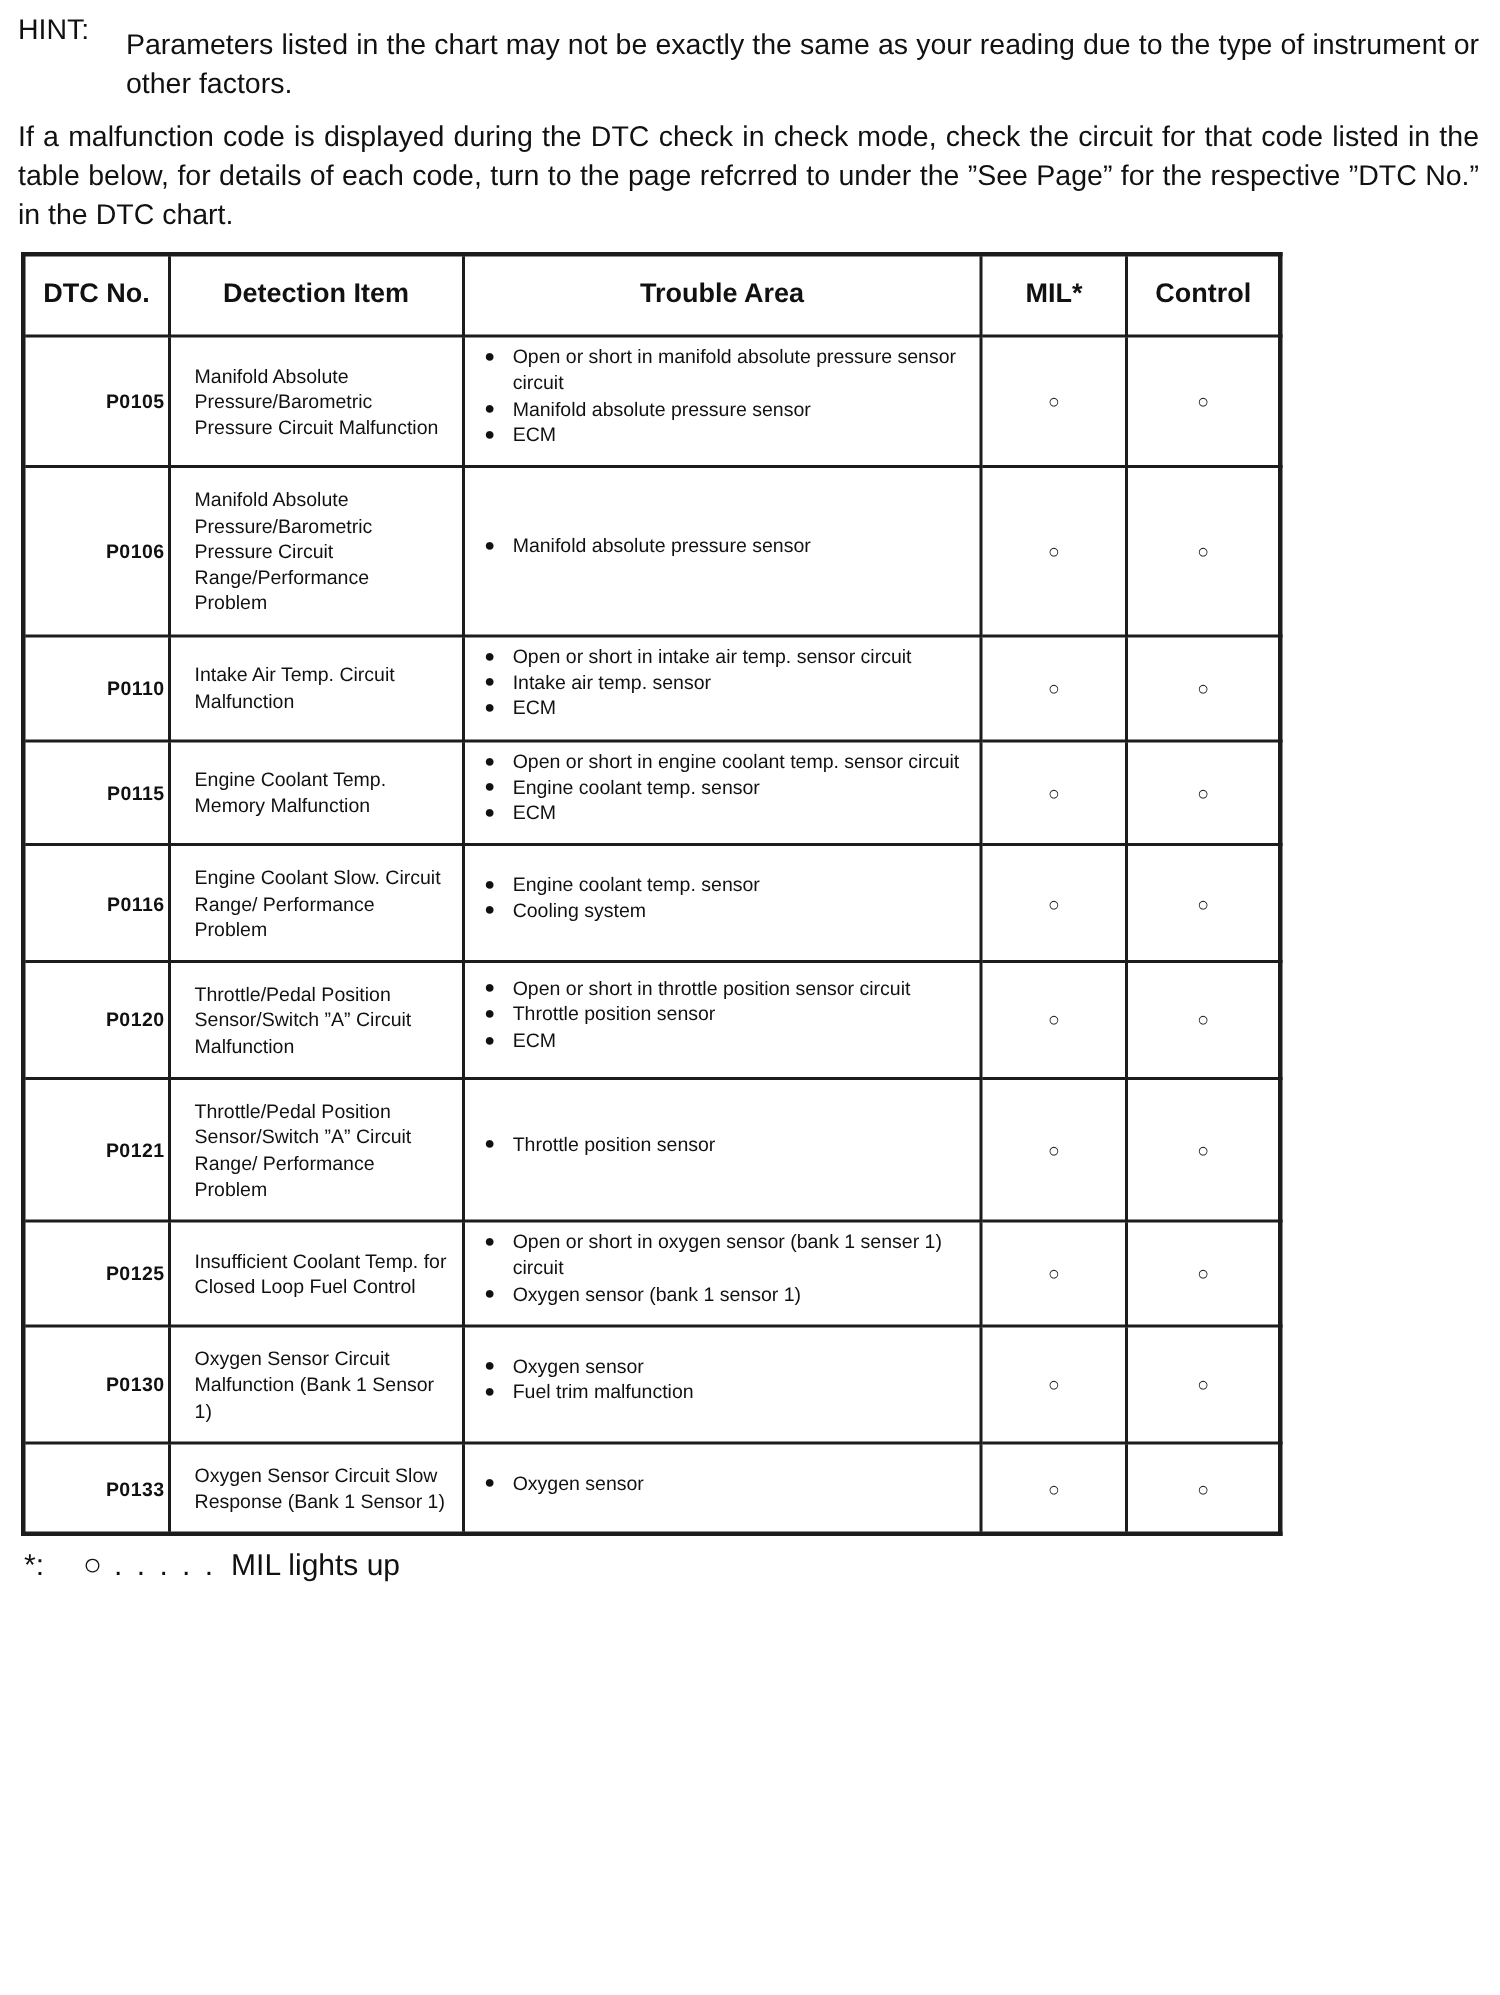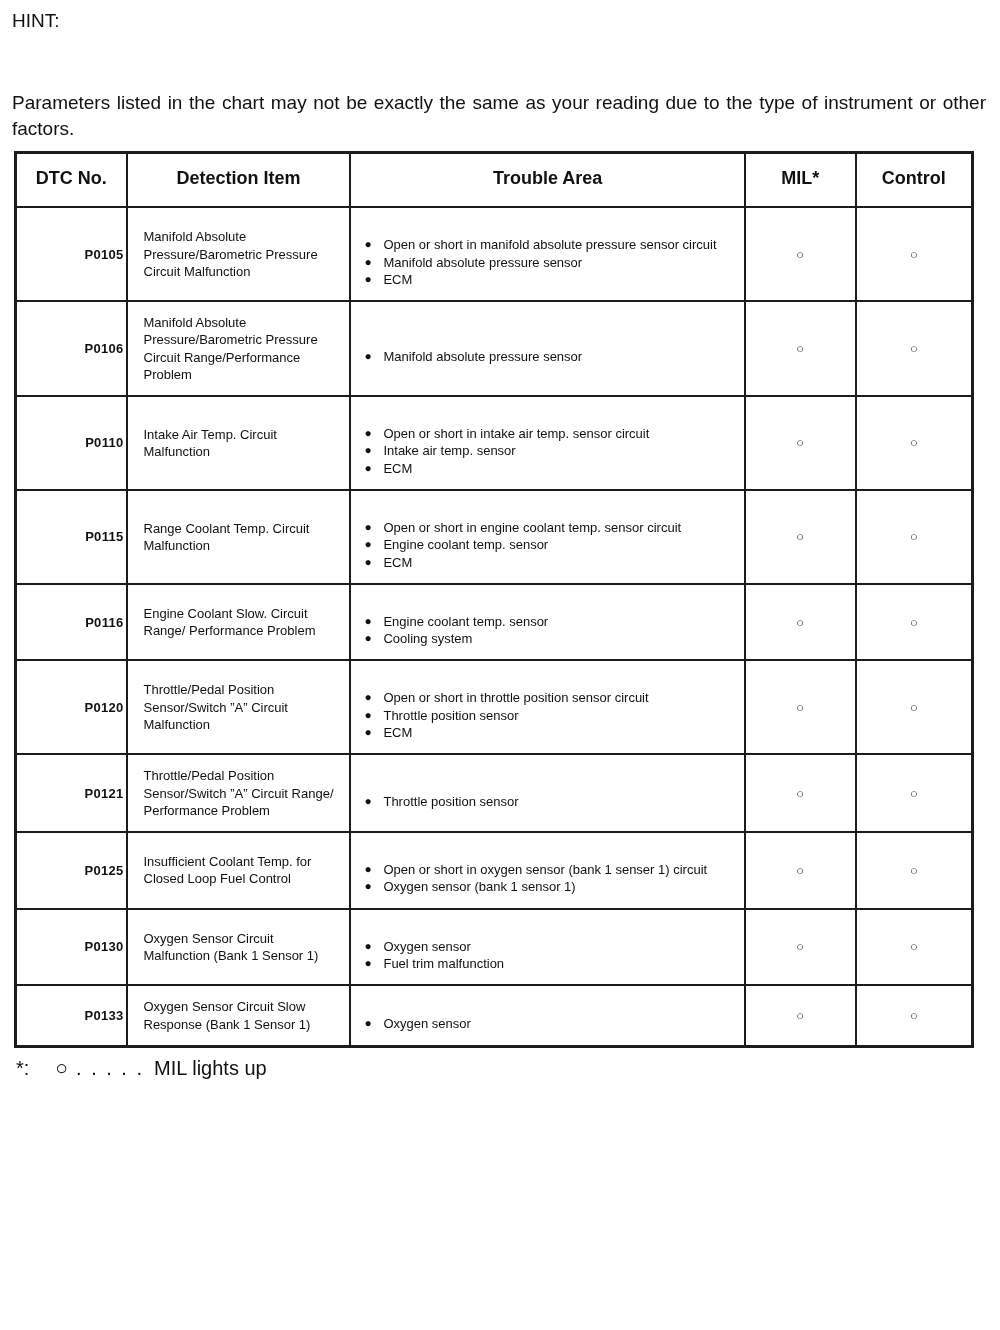--- a/index.html
+++ b/index.html
@@ -16,41 +16,40 @@
     background: #ffffff;
   }
 
   
   .hint-block {
     display: flex;
     align-items: flex-start;
     font-size: 19px;
     line-height: 1.35;
     margin-bottom: 10px;
-    flex-direction: column;
   }
   .hint-label {
     flex: 0 0 72px;
     font-weight: 400;
   }
   .hint-text {
     flex: 1;
     text-align: justify;
     margin-top: 10px;
   }
   .intro {
     font-size: 19px;
     line-height: 1.35;
     text-align: justify;
     margin-bottom: 12px;
   }
 
   
   table.dtc {
-    width: 960px;
+    width: 841px;
     margin-left: 2px;
     border-collapse: collapse;
     table-layout: fixed;
     border: 3px solid #1c1c1c;
   }
   table.dtc col.c-dtc    { width: 11.6%; }
   table.dtc col.c-det    { width: 23.4%; }
   table.dtc col.c-trb    { width: 41.2%; }
   table.dtc col.c-mil    { width: 11.6%; }
   table.dtc col.c-mem    { width: 12.2%; }
@@ -71,21 +70,21 @@
     text-align: right;
     font-weight: 700;
     font-size: 18px;
     letter-spacing: 0.3px;
     padding: 10px 2px;
   }
   td.cell-det {
     padding: 12px 10px 12px 16px;
   }
   td.cell-trb {
-    padding: 28px 8px 12px 6px;
+    padding: 4px 8px 12px 6px;
   }
   td.cell-trb ul {
     list-style: none;
   }
   td.cell-trb li {
     position: relative;
     padding-left: 26px;
   }
   td.cell-trb li::before {
     content: "\25CF";
@@ -115,20 +114,21 @@
 </head>
 <body>
 
 <div class="page">
 
   <div class="hint-block">
     <span class="hint-label">HINT:</span>
     <span class="hint-text">Parameters listed in the chart may not be exactly the same as your reading due to the type of instrument or other factors.</span>
   </div>
 
+  <p class="intro">If a malfunction code is displayed during the DTC check in check mode, check the circuit for that code listed in the table below, for details of each code, turn to the page refcrred to under the ”See Page” for the respective ”DTC No.” in the DTC chart.</p>
 
   <table class="dtc">
     <colgroup>
       <col class="c-dtc">
         <col class="c-det">
         <col class="c-trb">
         <col class="c-mil">
         <col class="c-mem">
     </colgroup>
     <thead>
@@ -176,21 +176,21 @@
               <li>Intake air temp. sensor</li>
               <li>ECM</li>
             </ul>
     </td>
     <td class="cell-mark">○</td>
     <td class="cell-mark">○</td>
   </tr>
 
   <tr>
     <td class="cell-dtc">P0115</td>
-    <td class="cell-det">Range Coolant Temp. Circuit Malfunction</td>
+    <td class="cell-det">Engine Coolant Temp. Memory Malfunction</td>
     <td class="cell-trb">
       <ul>
               <li>Open or short in engine coolant temp. sensor circuit</li>
               <li>Engine coolant temp. sensor</li>
               <li>ECM</li>
             </ul>
     </td>
     <td class="cell-mark">○</td>
     <td class="cell-mark">○</td>
   </tr>

